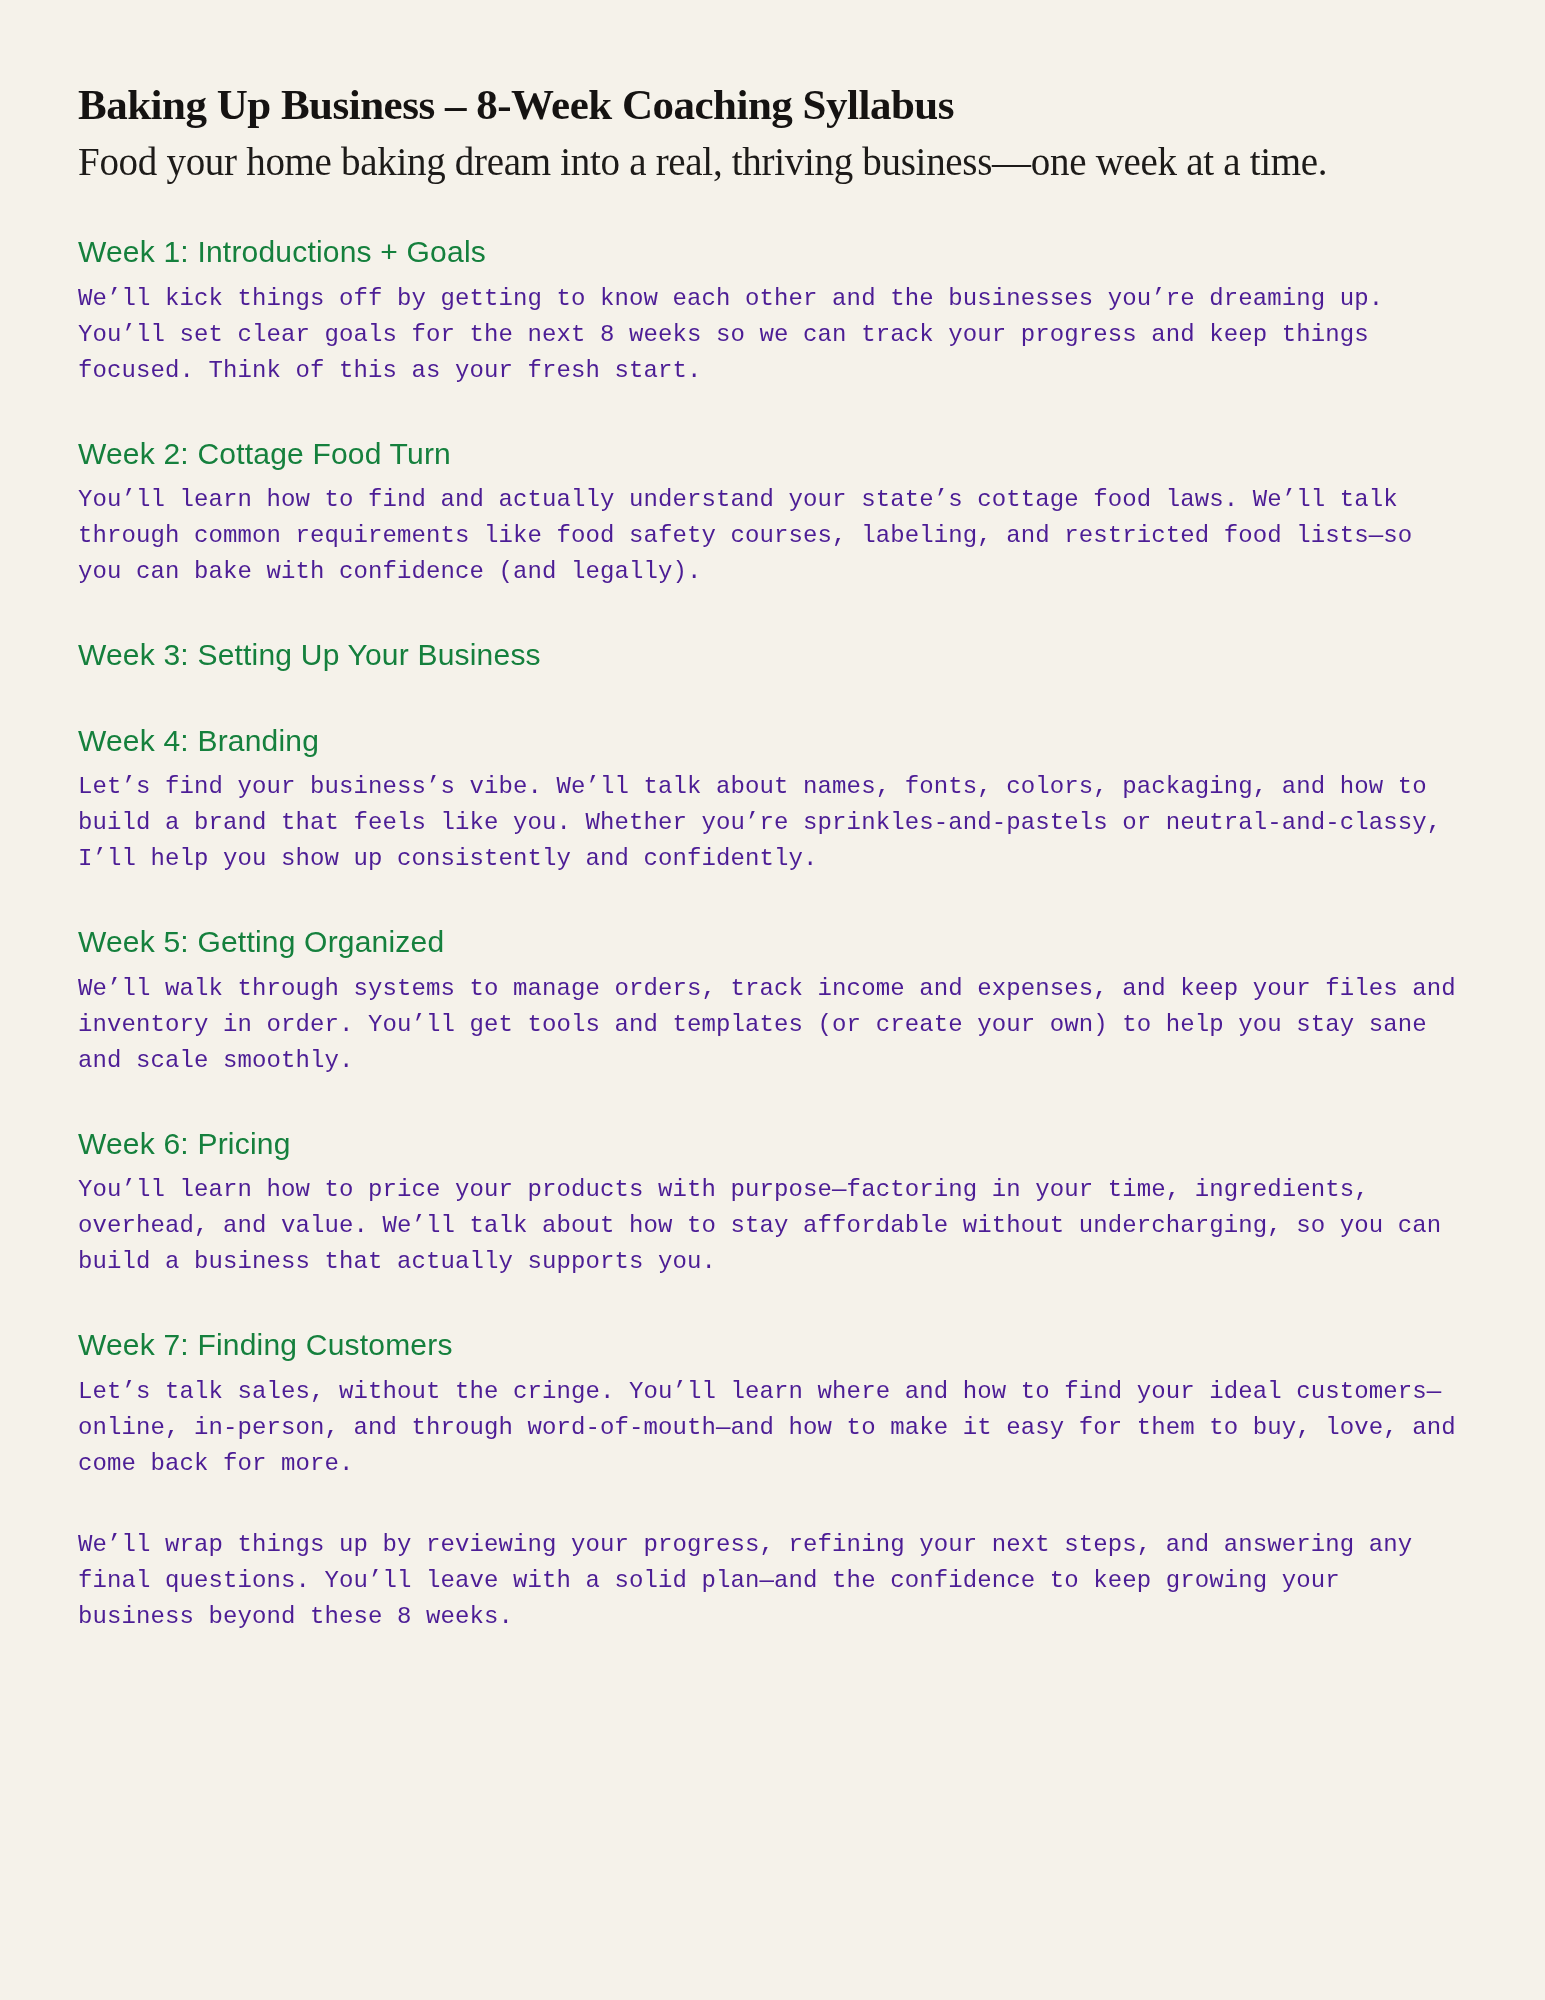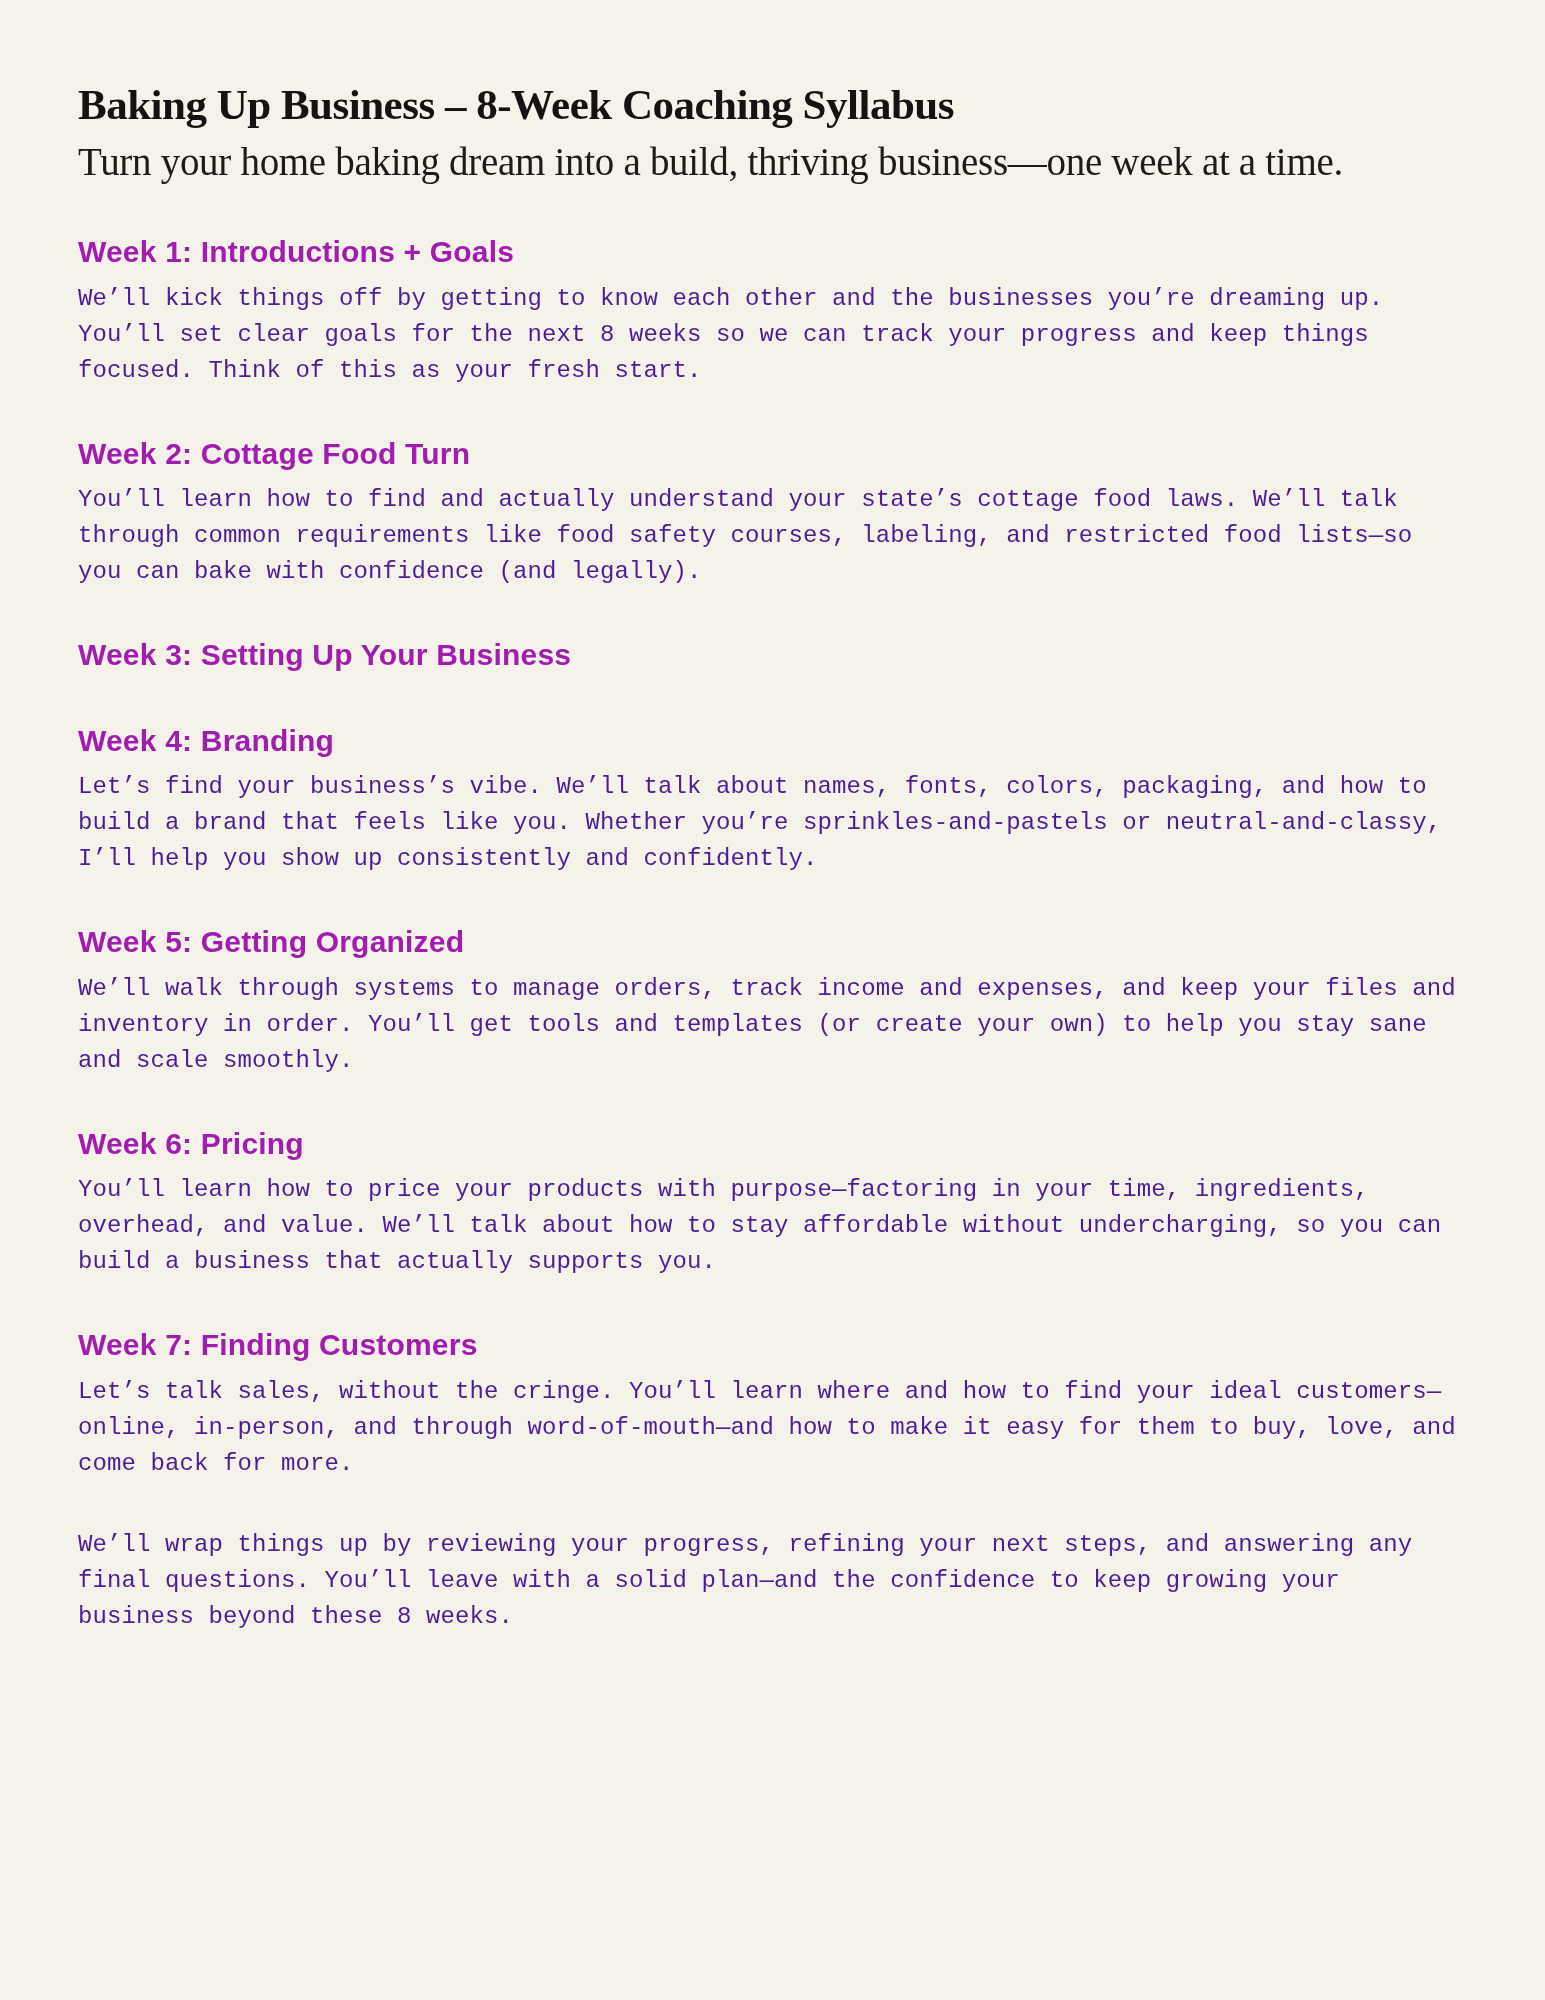--- a/index.html
+++ b/index.html
@@ -40,43 +40,43 @@
       color: #1D1B19;
       letter-spacing: -0.3px;
     }
 
     section.week {
       margin-bottom: 45px;
     }
 
     section.week h2 {
       font-family: "Liberation Sans", "DejaVu Sans", sans-serif;
-      font-weight: 700;
+      font-weight: 400;
       font-size: 30px;
       line-height: 1.35;
-      color: #a21caf;
+      color: #15803d;
       margin-bottom: 8px;
       letter-spacing: 0.2px;
     }
 
     section.week p {
       font-family: Liberation Mono, monospace;
       font-weight: 400;
       font-size: 24px;
       line-height: 1.5;
       color: #4c1d95;
       letter-spacing: 0.1px;
     }
   </style>
 </head>
 <body>
 
 <header class="doc-header">
   <h1 class="doc-title">Baking Up Business – 8-Week Coaching Syllabus</h1>
-  <div class="doc-subtitle">Turn your home baking dream into a build, thriving business—one week at a time.</div>
+  <div class="doc-subtitle">Food your home baking dream into a real, thriving business—one week at a time.</div>
 </header>
 
 <main>
 
   <section class="week">
     <h2>Week 1: Introductions + Goals</h2>
     <p>We’ll kick things off by getting to know each other and the businesses you’re dreaming up. You’ll set clear goals for the next 8 weeks so we can track your progress and keep things focused. Think of this as your fresh start.</p>
   </section>
 
   <section class="week">

